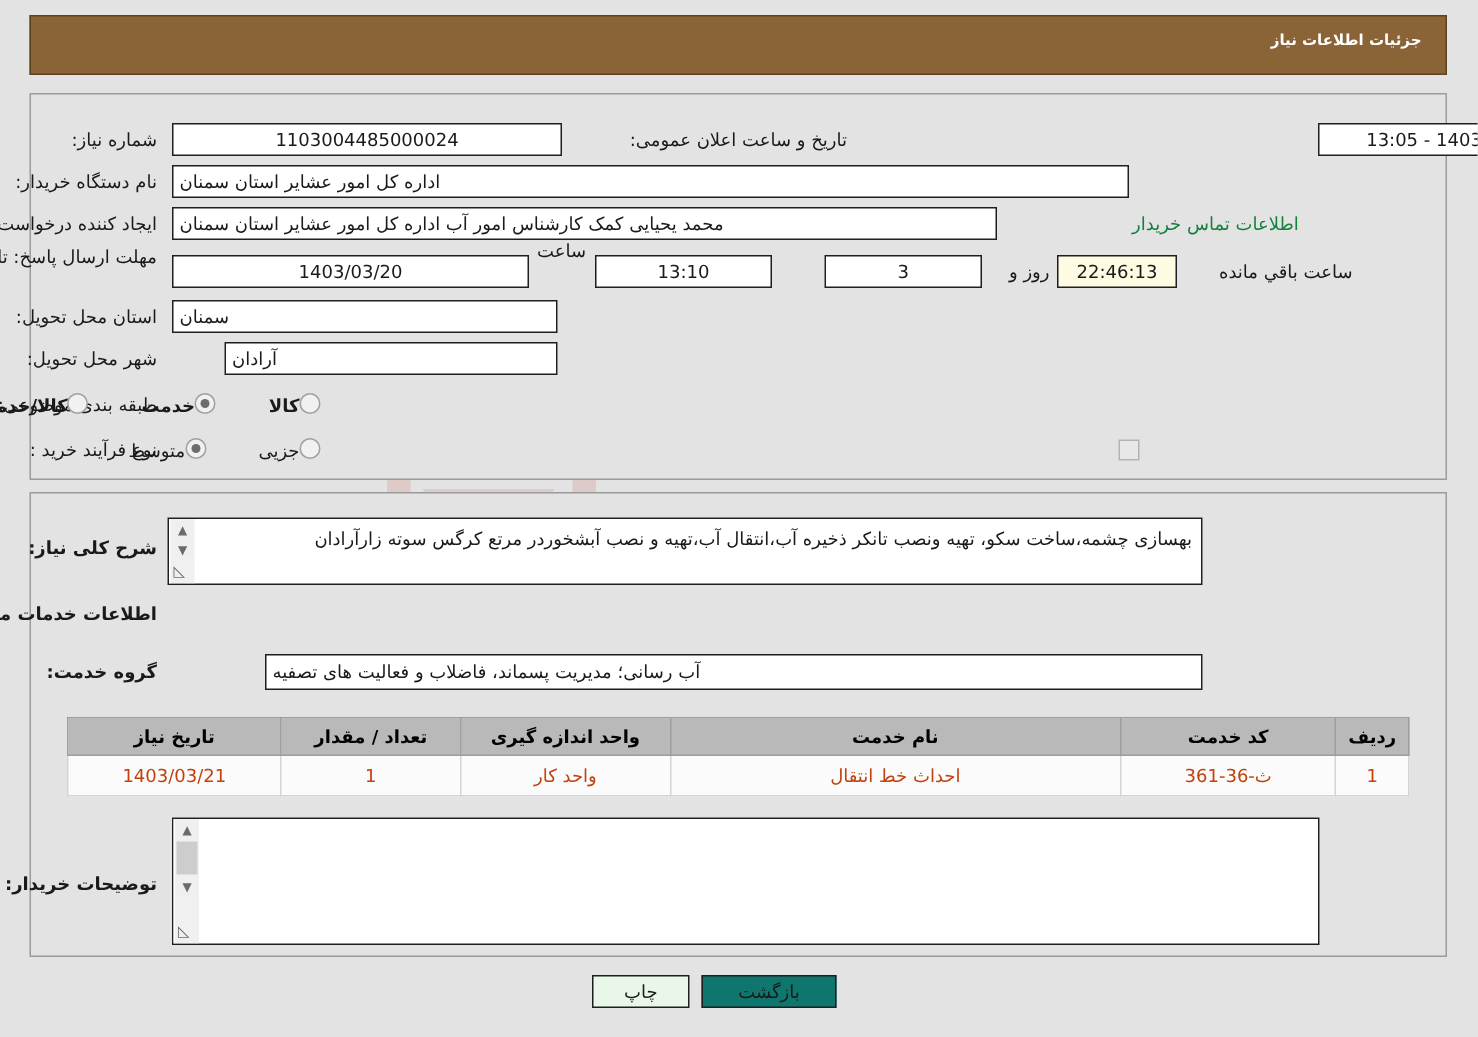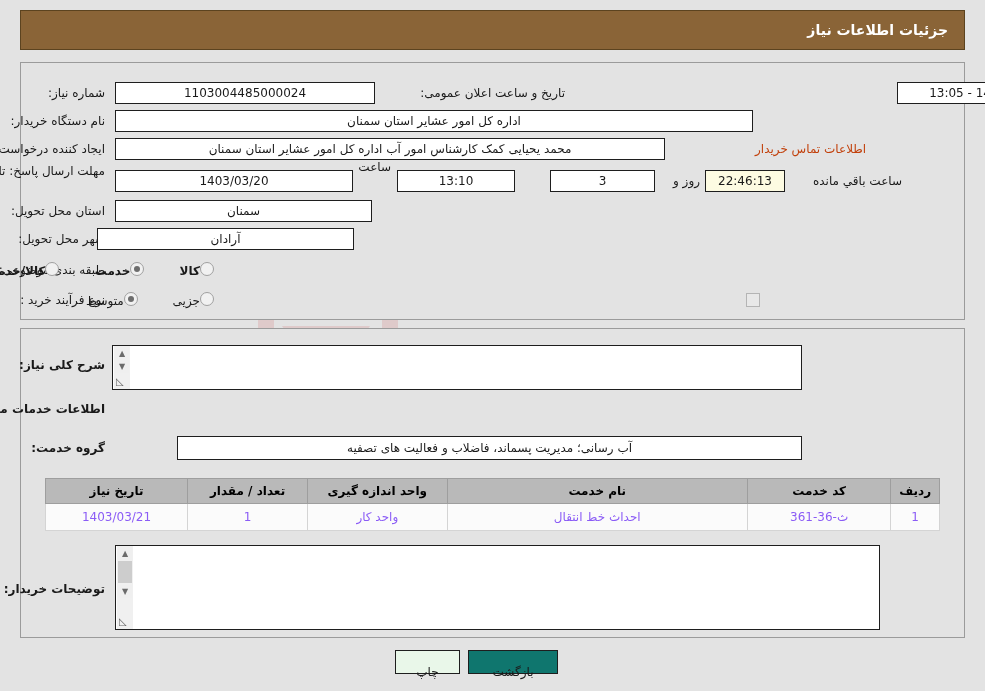--- a/index.html
+++ b/index.html
@@ -70,21 +70,21 @@
     background: #8a6437;
     border: 1px solid #5c431f;
     box-sizing: border-box;
     color: #ffffff;
     z-index: 2;
   }
   .header-title {
     position: absolute;
     right: 16px;
     top: 11px;
-    font-size: 14px;
+    font-size: 10px;
     font-weight: bold;
   }
 
   
   .panel {
     position: absolute;
     background: #e3e3e3;
     border: 1px solid #9b9b9b;
     box-sizing: border-box;
     z-index: 1;
@@ -109,27 +109,27 @@
     box-sizing: border-box;
     font-size: 12px;
     line-height: 20px;
     height: 22px;
     padding: 0 4px;
     color: #1a1a1a;
     white-space: nowrap;
     overflow: hidden;
     z-index: 3;
   }
-  .fld.center { text-align: center; margin-left: 18px; }
-  .fld.right  { text-align: center; }
+  .fld.center { text-align: center; }
+  .fld.right  { text-align: left; }
   .fld.yellow { background: #fdfbe2; }
 
   .link {
     position: absolute;
-    color: #c2410c;
+    color: #15803d;
     font-size: 12px;
     text-decoration: none;
     cursor: pointer;
     white-space: nowrap;
     z-index: 3;
   }
 
   
   .radio-grp { position: absolute; z-index: 3; white-space: nowrap; }
   .radio-item {
@@ -240,37 +240,37 @@
     color: #000000;
     padding: 0 4px;
     text-align: center;
   }
   .tbl td {
     background: #fbfbfb;
     border: 1px solid #d4d4d4;
     height: 26px;
     padding: 0 20px;
     text-align: center;
-    color: #8b5cf6;
+    color: #c2410c;
   }
 
   
   .btn {
     position: absolute;
     height: 22px;
     box-sizing: border-box;
     border: 1px solid #1e1e1e;
     font-size: 12px;
     line-height: 20px;
     text-align: center;
     cursor: pointer;
     font-family: "DejaVu Sans", "Liberation Sans", sans-serif;
     color: #1a1a1a;
     z-index: 3;
-    padding: 11px;
+    padding: 0;
   }
   #btn-back  { background: #0f766e; }
   #btn-print { background: #e9f7e9; }
 
   .sec-title {
     position: absolute;
     font-size: 12px;
     font-weight: bold;
     z-index: 3;
     white-space: nowrap;
@@ -310,21 +310,21 @@
 <div class="fld center" style="right:470px; top:170px; width:118px;">13:10</div>
 <div class="fld center" style="right:330px; top:170px; width:105px;">3</div>
 <div class="lbl" style="right:285px; top:174px;">روز و</div>
 <div class="fld center yellow" style="right:200px; top:170px; width:80px;">22:46:13</div>
 <div class="lbl" style="right:83px; top:174px;">ساعت باقي مانده</div>
 
 <div class="lbl" style="right:880px; top:204px;">استان محل تحویل:</div>
 <div class="fld right" style="right:613px; top:200px; width:257px;">سمنان</div>
 
 <div class="lbl" style="right:880px; top:232px;">شهر محل تحویل:</div>
-<div class="fld right" style="right:631px; top:228px; width:257px;">آرادان</div>
+<div class="fld right" style="right:613px; top:228px; width:222px;">آرادان</div>
 
 <div class="lbl" style="right:880px; top:263px;">طبقه بندی موضوعی:</div>
 <div class="radio-grp" style="right:766px; top:262px;font-weight:bold;">
   <span class="radio-item">
     <span class="rad"></span><span class="rad-lbl">کالا</span>
   </span>
   <span class="radio-item">
     <span class="rad on"></span><span class="rad-lbl">خدمت</span>
   </span>
   <span class="radio-item">
@@ -342,20 +342,21 @@
   </span>
 </div>
 <div class="lbl" style="right:220px; top:293px;">
   <span class="chk"></span>
 </div>
 
 <div class="panel" id="panel-bot"></div>
 
 <div class="lbl lbl-b" style="right:880px; top:358px;">شرح کلی نیاز:</div>
 <div class="ta-wrap" style="right:183px; top:345px; width:690px; height:45px;">
+  <div class="ta-text">بهسازی چشمه،ساخت سکو، تهیه ونصب تانکر ذخیره آب،انتقال آب،تهیه و نصب آبشخوردر مرتع کرگس سوته زارآرادان</div>
   <div class="sbar">
     <div class="sbar-up">▲</div>
     <div class="sbar-dn" style="top:14px;">▼</div>
     <div class="grip" style="left:2px; bottom:2px;">◺</div>
   </div>
 </div>
 
 <div class="sec-title" style="right:880px; top:402px;">اطلاعات خدمات مورد نیاز</div>
 <div class="lbl lbl-b" style="right:880px; top:441px;">گروه خدمت:</div>
 <div class="fld right" style="right:183px; top:436px; width:625px; height:24px; line-height:22px;">آب رسانی؛ مدیریت پسماند، فاضلاب و فعالیت های تصفیه</div>

